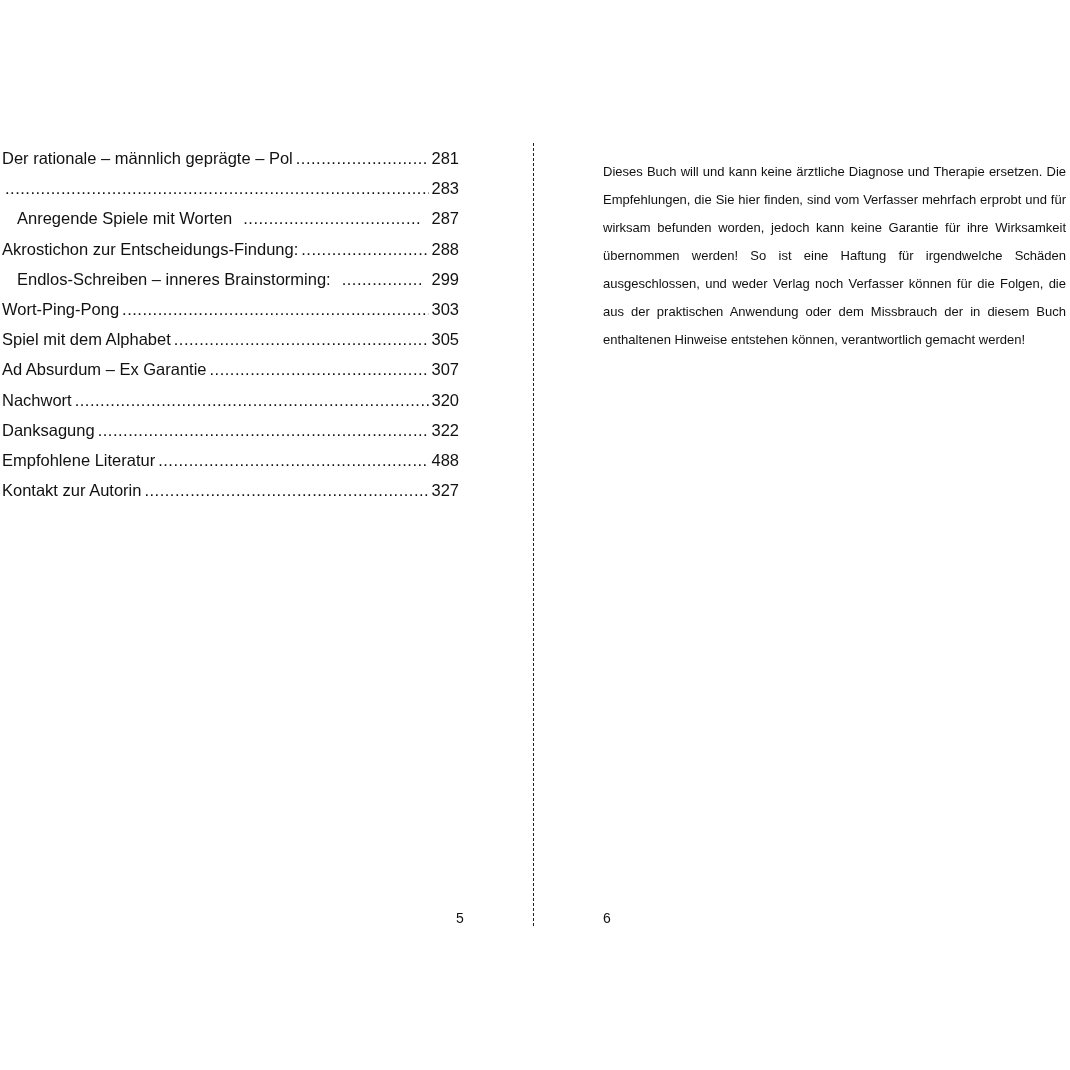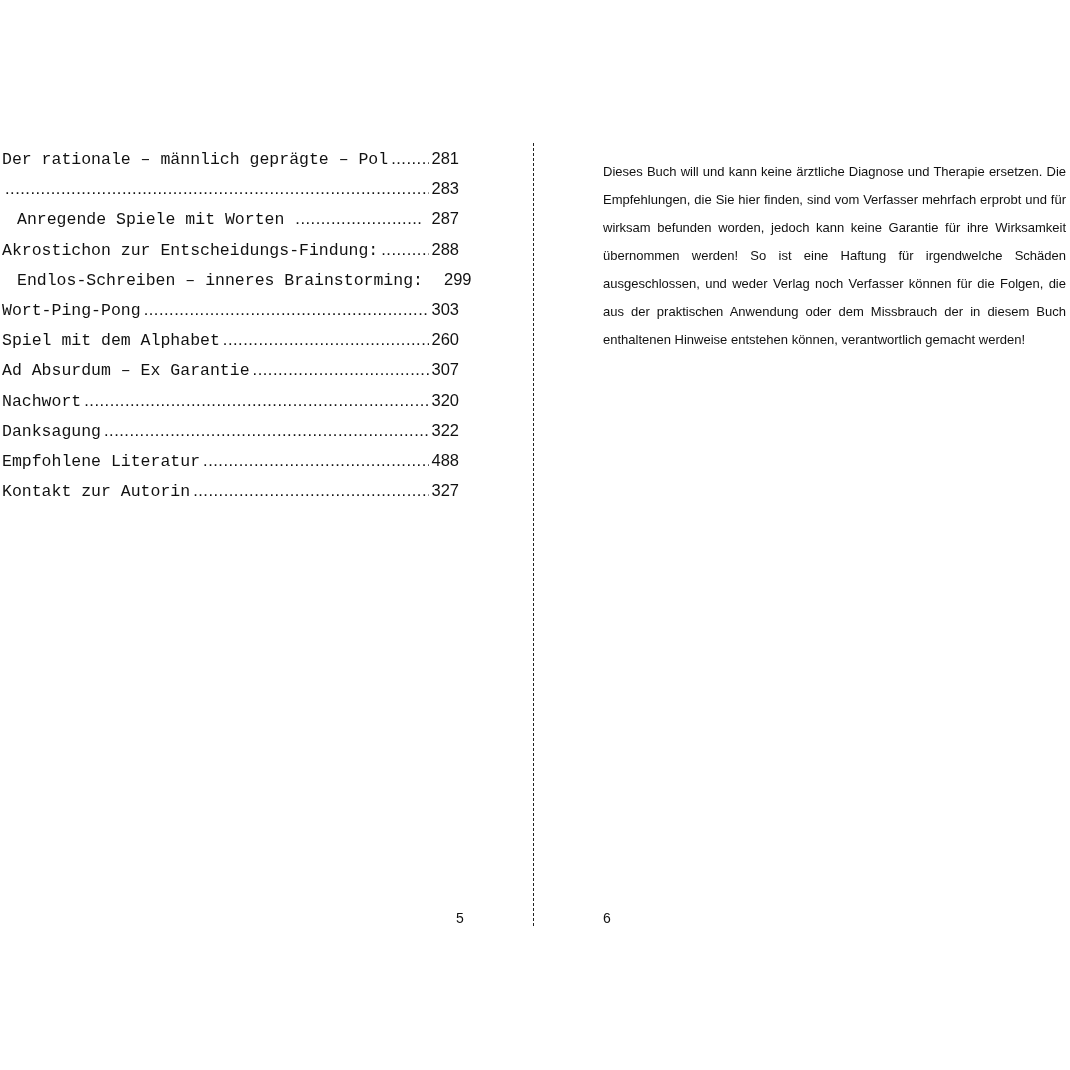--- a/index.html
+++ b/index.html
@@ -9,21 +9,21 @@
     }
     .toc {
       position: absolute; left: 2px; top: 143px; width: 457px;
       font-size: 16.5px;
     }
     .toc-row {
       display: flex; align-items: baseline; height: 30.2px; line-height: 30.2px;
       white-space: nowrap;
     }
     .toc-row.indent { padding-left: 15px; gap: 8px; }
-    .toc-title { flex: 0 0 auto; font-family: Liberation Mono, monospace; }
+    .toc-title { flex: 0 0 auto; }
     .toc-dots {
       flex: 1 1 auto; overflow: hidden; margin: 0 2px 0 3px;
       letter-spacing: 0.5px;
     }
     .toc-dots::before {
       content: "..............................................................................................................................................";
     }
     .toc-page { flex: 0 0 auto; }
     .divider {
       position: absolute; left: 533px; top: 143px; height: 783px; width: 0;
@@ -69,21 +69,21 @@
     <span class="toc-page">299</span>
   </div>
   <div class="toc-row">
     <span class="toc-title">Wort-Ping-Pong</span>
     <span class="toc-dots"></span>
     <span class="toc-page">303</span>
   </div>
   <div class="toc-row">
     <span class="toc-title">Spiel mit dem Alphabet</span>
     <span class="toc-dots"></span>
-    <span class="toc-page">260</span>
+    <span class="toc-page">305</span>
   </div>
   <div class="toc-row">
     <span class="toc-title">Ad Absurdum – Ex Garantie</span>
     <span class="toc-dots"></span>
     <span class="toc-page">307</span>
   </div>
   <div class="toc-row">
     <span class="toc-title">Nachwort</span>
     <span class="toc-dots"></span>
     <span class="toc-page">320</span>

